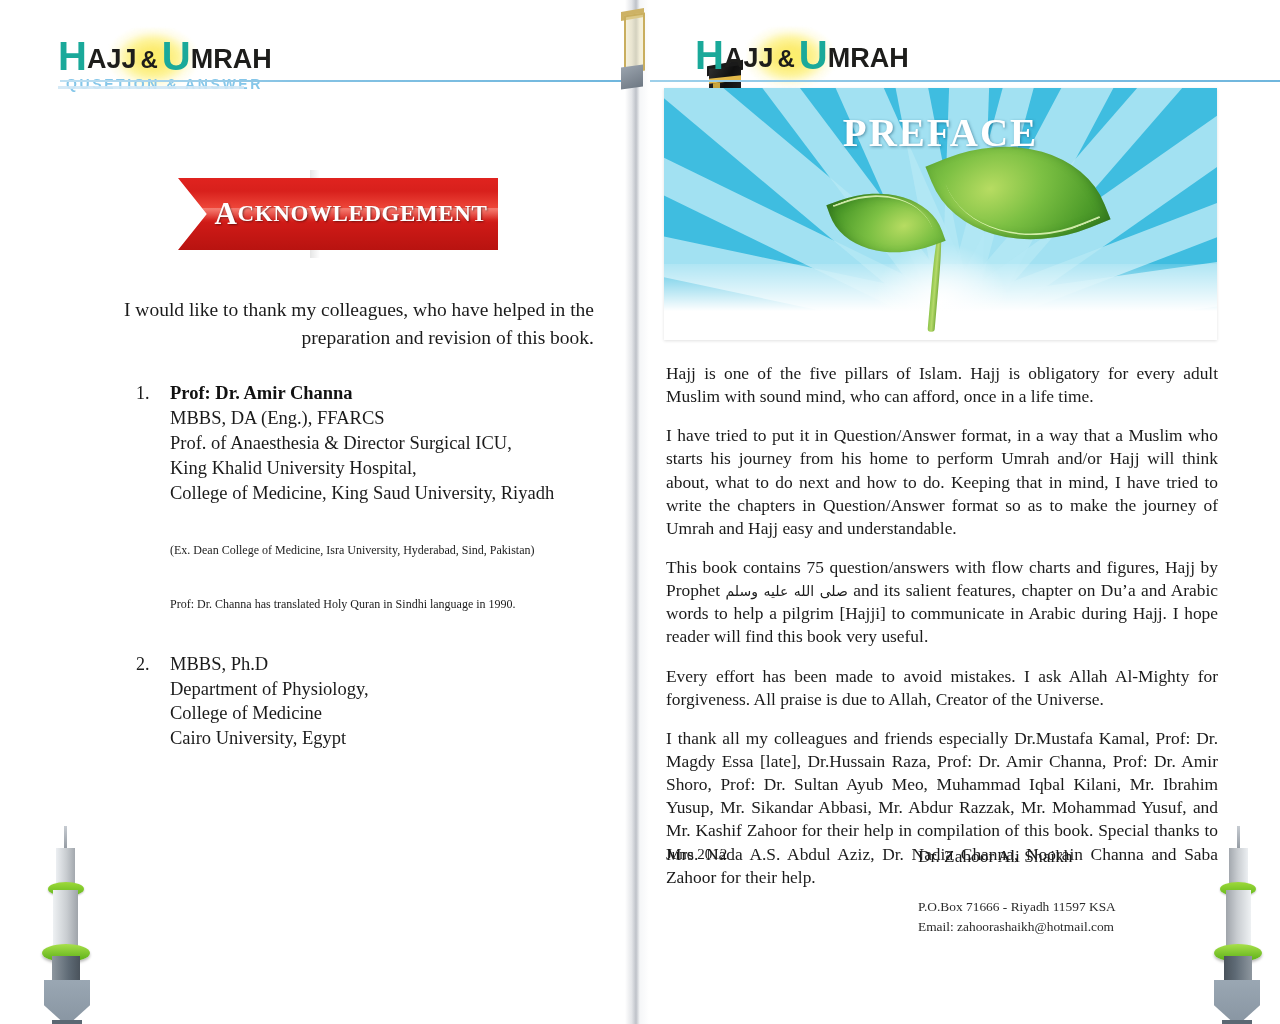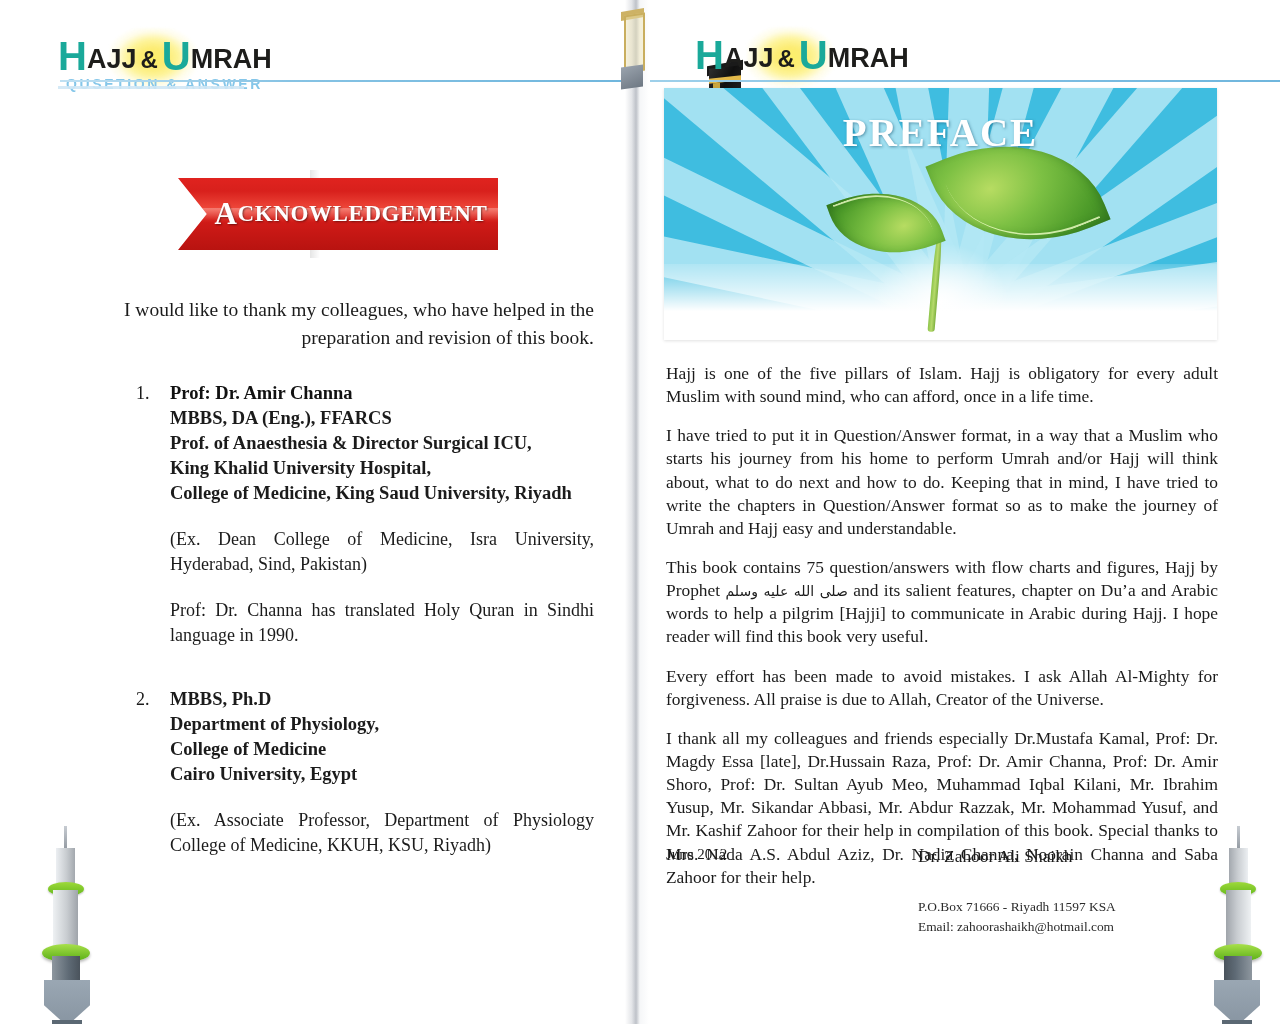--- a/index.html
+++ b/index.html
@@ -140,23 +140,23 @@
 
   
   .lp-body{position:absolute;left:122px;top:296px;width:472px;}
   .lp-intro{font-size:19.5px;line-height:1.42;color:#1b1b1b;text-align:right;}
   ol.people{list-style:none;margin:0;padding:0;}
   li.person{position:relative;margin-top:30px;padding-left:48px;}
   .person-num{
     position:absolute;left:14px;top:2px;font-size:18px;color:#1b1b1b;
   }
   .person-name{font-size:18.5px;font-weight:700;color:#111;line-height:1.34;}
-  .person-line{font-size:18.5px;color:#1b1b1b;line-height:1.34;font-weight:bold;}
+  .person-line{font-size:18.5px;color:#1b1b1b;line-height:1.34;}
   .person-note{
-    font-size:18px;color:#1b1b1b;line-height:1.36;margin-top:22px;
+    font-size:12px;color:#1b1b1b;line-height:1.36;margin-top:37px;
     text-align:justify;
   }
 
   
   .preface-img{
     position:absolute;left:664px;top:88px;width:553px;height:252px;
     overflow:hidden;background:#ffffff;
     box-shadow:0 1px 3px rgba(0,0,0,.12);
   }
   .pi-sky{
@@ -310,21 +310,20 @@
           <div class="person-note">(Ex. Dean College of Medicine, Isra University, Hyderabad, Sind, Pakistan)</div>
           <div class="person-note">Prof: Dr. Channa has translated Holy Quran in Sindhi language in 1990.</div>
         </li>
 
         <li class="person" style="margin-top:40px;">
           <span class="person-num">2.</span>
           <div class="person-line">MBBS, Ph.D</div>
           <div class="person-line">Department of Physiology,</div>
           <div class="person-line">College of Medicine</div>
           <div class="person-line">Cairo University, Egypt</div>
-          <div class="person-note">(Ex. Associate Professor, Department of Physiology College of Medicine, KKUH, KSU, Riyadh)</div>
         </li>
       </ol>
     </div>
 
     <div class="minaret min-left">
       <div class="m-spire"></div>
       <div class="m-tower-top"></div>
       <div class="m-balcony-top"></div>
       <div class="m-tower-mid"></div>
       <div class="m-balcony-mid"></div>

